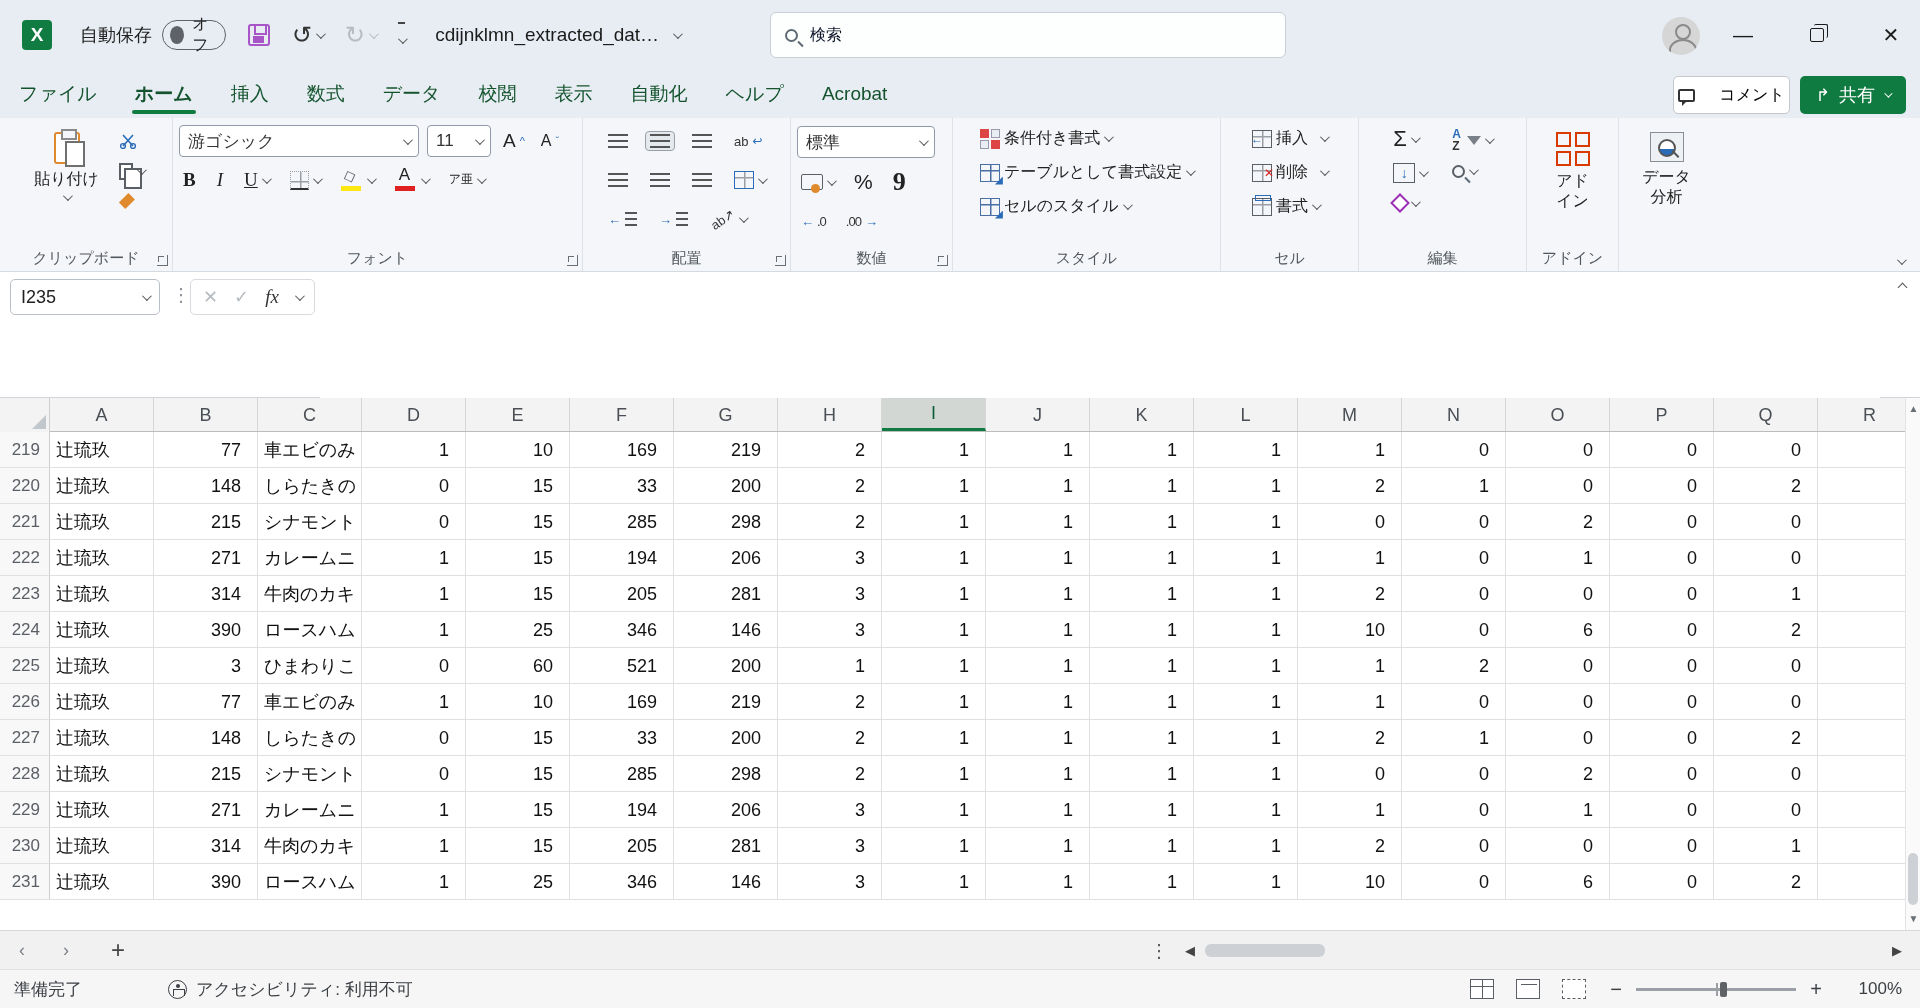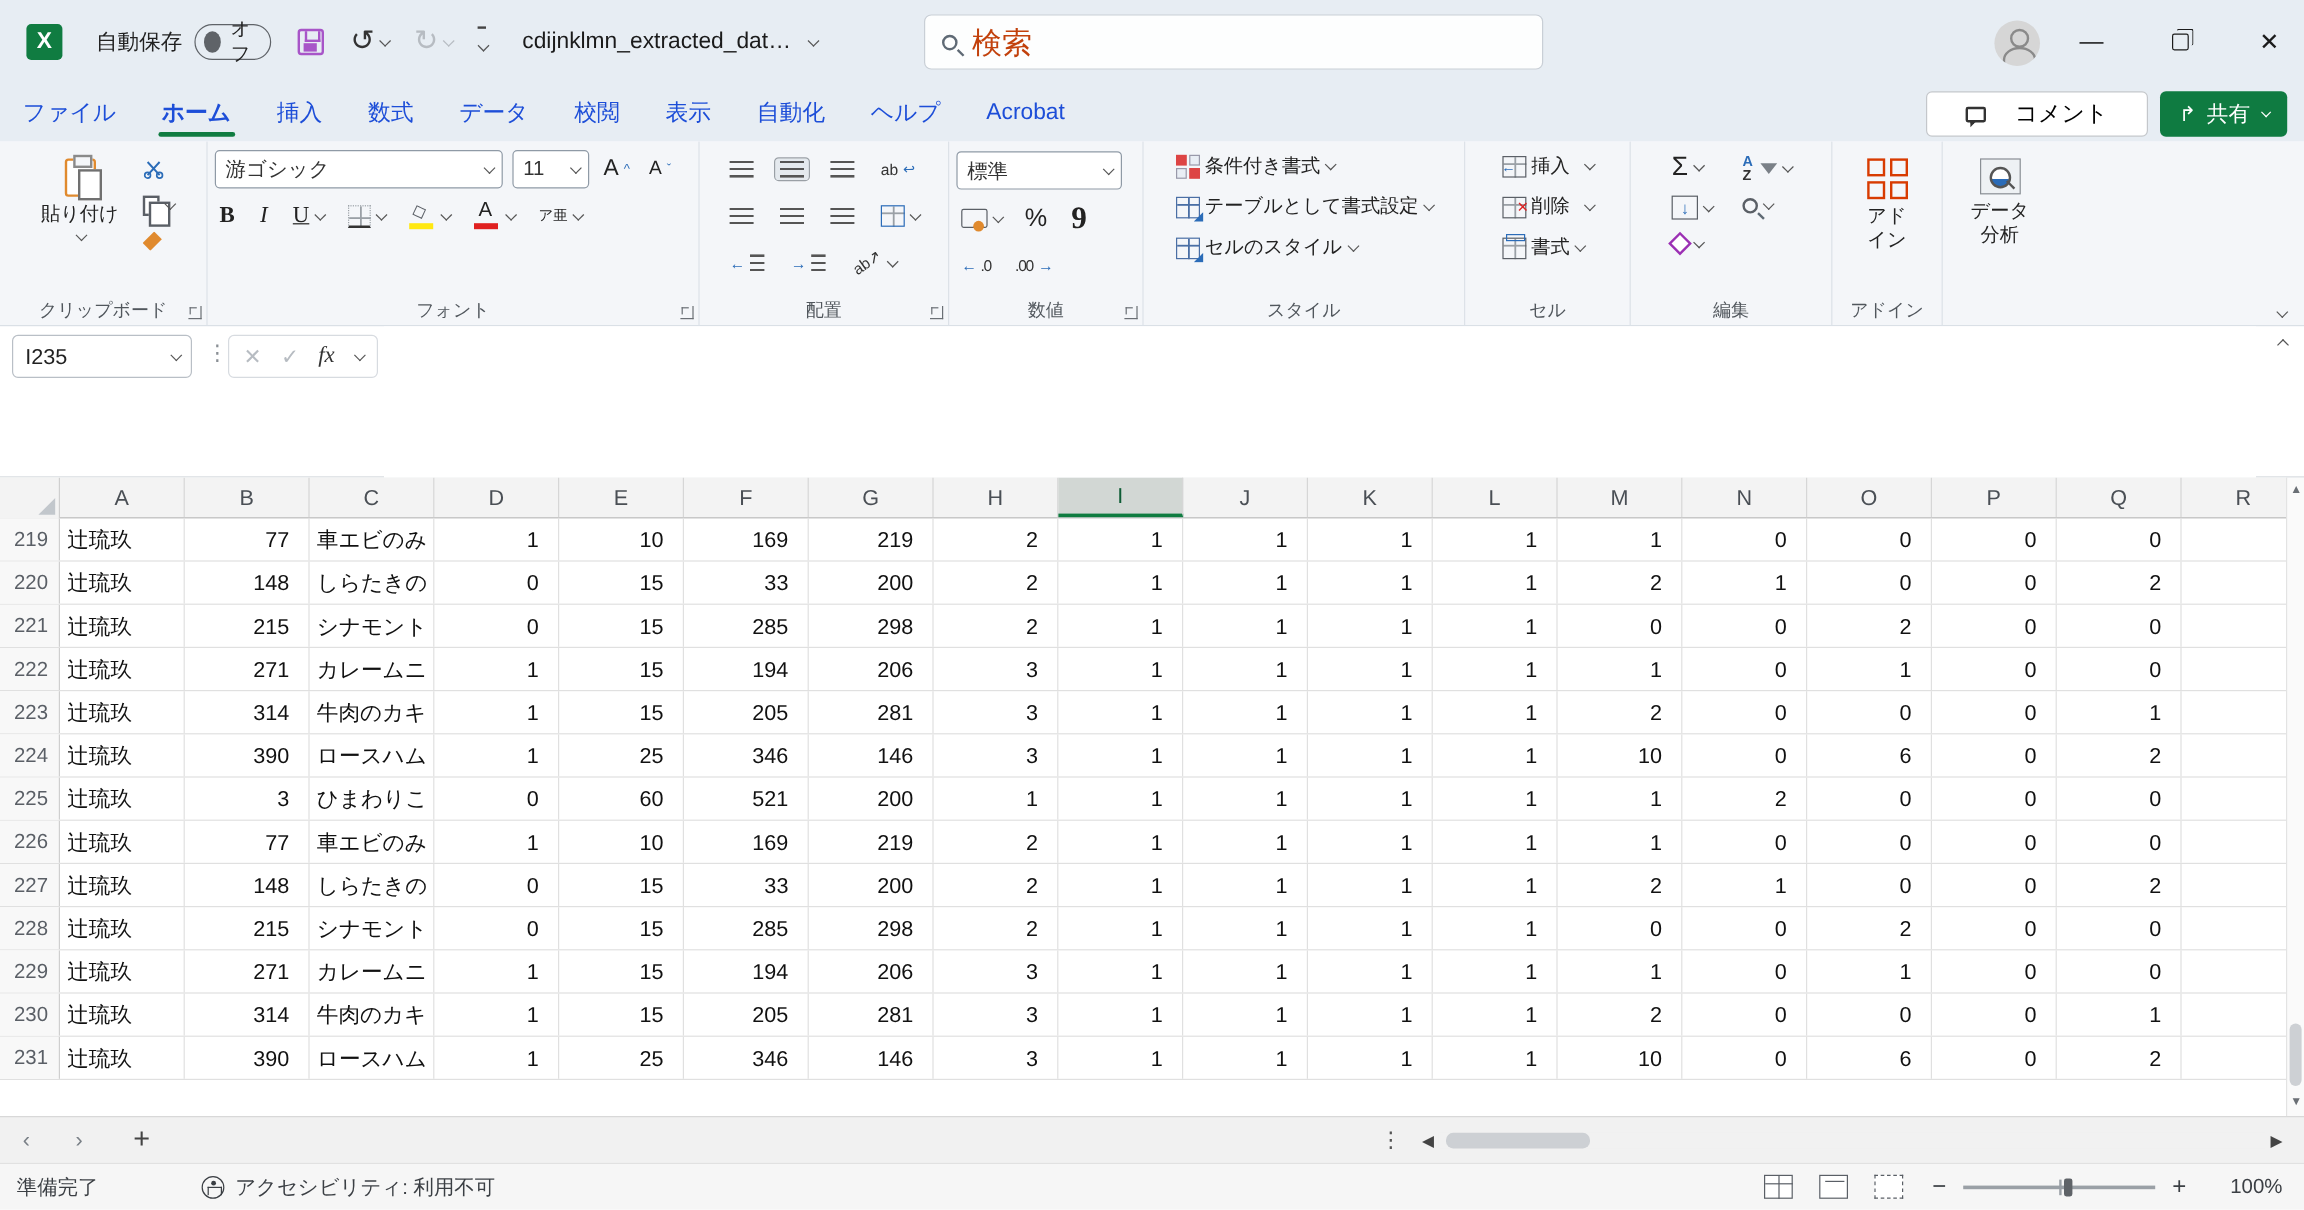--- a/index.html
+++ b/index.html
@@ -18,37 +18,37 @@
   .save-glyph { width:22px; height:22px; border:2.5px solid #a855c8; border-radius:3px; position:relative; }
   .save-glyph::before { content:""; position:absolute; top:0; left:4px; width:9px; height:7px; border:2.5px solid #a855c8; border-top:none; }
   .save-glyph::after { content:""; position:absolute; bottom:1px; left:3px; width:11px; height:7px; background:#a855c8; }
   .undo-glyph { font-size:24px; color:#333; line-height:1; }
   .redo-glyph { font-size:24px; color:#b7bcc2; line-height:1; transform:scaleX(-1); display:inline-block; }
   .chv { display:inline-block; width:7px; height:7px; border-right:1.8px solid #555; border-bottom:1.8px solid #555; transform:rotate(45deg) translateY(-2px); }
   .chv.dis { border-color:#b7bcc2; }
   .qat-more { display:inline-block; border-top:2px solid #444; padding-top:2px; }
   #doc-title { margin-left:30px; font-size:19px; color:#1b1b1b; display:flex; align-items:center; gap:14px; cursor:pointer; }
   #searchbox { position:absolute; left:770px; top:12px; width:516px; height:46px; background:#fdfefe; border:1px solid #c9cfd6; border-radius:6px; display:flex; align-items:center; padding:0 14px; gap:12px; }
-  #searchbox .ph { color:#c2410c; font-size:25px; }
+  #searchbox .ph { color:#0f172a; font-size:16px; }
   .mag { width:13px; height:13px; border:2px solid #5f6a75; border-radius:50%; position:relative; }
   .mag::after { content:""; position:absolute; width:7px; height:2px; background:#5f6a75; transform:rotate(45deg); left:10px; top:12px; }
   .avatar { position:absolute; left:1662px; top:17px; width:38px; height:38px; border-radius:50%; background:#d6d6d6; overflow:hidden; }
   .avatar::before { content:""; position:absolute; top:7px; left:13px; width:12px; height:12px; border:2px solid #8a8a8a; border-radius:50%; }
   .avatar::after { content:""; position:absolute; top:22px; left:7px; width:24px; height:18px; border:2px solid #8a8a8a; border-radius:50% 50% 0 0; }
   .wbtn { position:absolute; top:0; width:58px; height:70px; display:flex; align-items:center; justify-content:center; font-size:20px; color:#1b1b1b; background:none; border:none; }
   .restore-glyph { width:14px; height:14px; border:1.8px solid #1b1b1b; border-radius:2px; position:relative; }
   .restore-glyph::before { content:""; position:absolute; top:-5px; left:3px; width:13px; height:13px; border-top:1.8px solid #1b1b1b; border-right:1.8px solid #1b1b1b; border-radius:2px; }
 
   
   #tabrow { position:absolute; top:70px; left:0; width:1920px; height:48px; background:#e7edf3; display:flex; align-items:center; }
-  .rtab { padding:0 19px; font-size:19px; color:#1d4ed8; height:48px; display:flex; align-items:center; cursor:pointer; position:relative; white-space:nowrap; }
+  .rtab { padding:0 19px; font-size:19px; color:#14532d; height:48px; display:flex; align-items:center; cursor:pointer; position:relative; white-space:nowrap; }
   .rtab.active { font-weight:bold; }
   .rtab.active::after { content:""; position:absolute; left:16px; right:16px; bottom:4px; height:4px; background:#107c41; border-radius:2px; }
   #tab-actions { position:absolute; right:14px; top:76px; display:flex; gap:10px; }
-  .cmt-btn { height:38px; padding:0 32px; background:#fff; border:1px solid #c4c7cb; border-radius:5px; font-size:19px; display:flex; align-items:center; gap:24px; }
+  .cmt-btn { height:38px; padding:0 4px; background:#fff; border:1px solid #c4c7cb; border-radius:5px; font-size:16px; display:flex; align-items:center; gap:24px; }
   .bubble { width:17px; height:13px; border:2px solid #333; border-radius:2px; position:relative; }
   .bubble::after { content:""; position:absolute; left:2px; bottom:-6px; border:3px solid transparent; border-top-color:#333; border-left-color:#333; }
   .share-btn { height:38px; padding:0 16px; background:#0f7b41; color:#fff; border:none; border-radius:5px; font-size:18px; display:flex; align-items:center; gap:9px; }
   .share-btn .chv { border-color:#fff; width:6px; height:6px; }
   .share-glyph { font-size:17px; }
 
   
   #ribbon { position:absolute; top:118px; left:0; width:1920px; height:154px; background:#f4f6f9; border-bottom:1px solid #d4dae1; display:flex; }
   .group { position:relative; height:100%; padding:8px 6px 24px; display:flex; align-items:flex-start; justify-content:center; gap:6px; }
   .group + .group { border-left:1px solid #dde2e8; }

